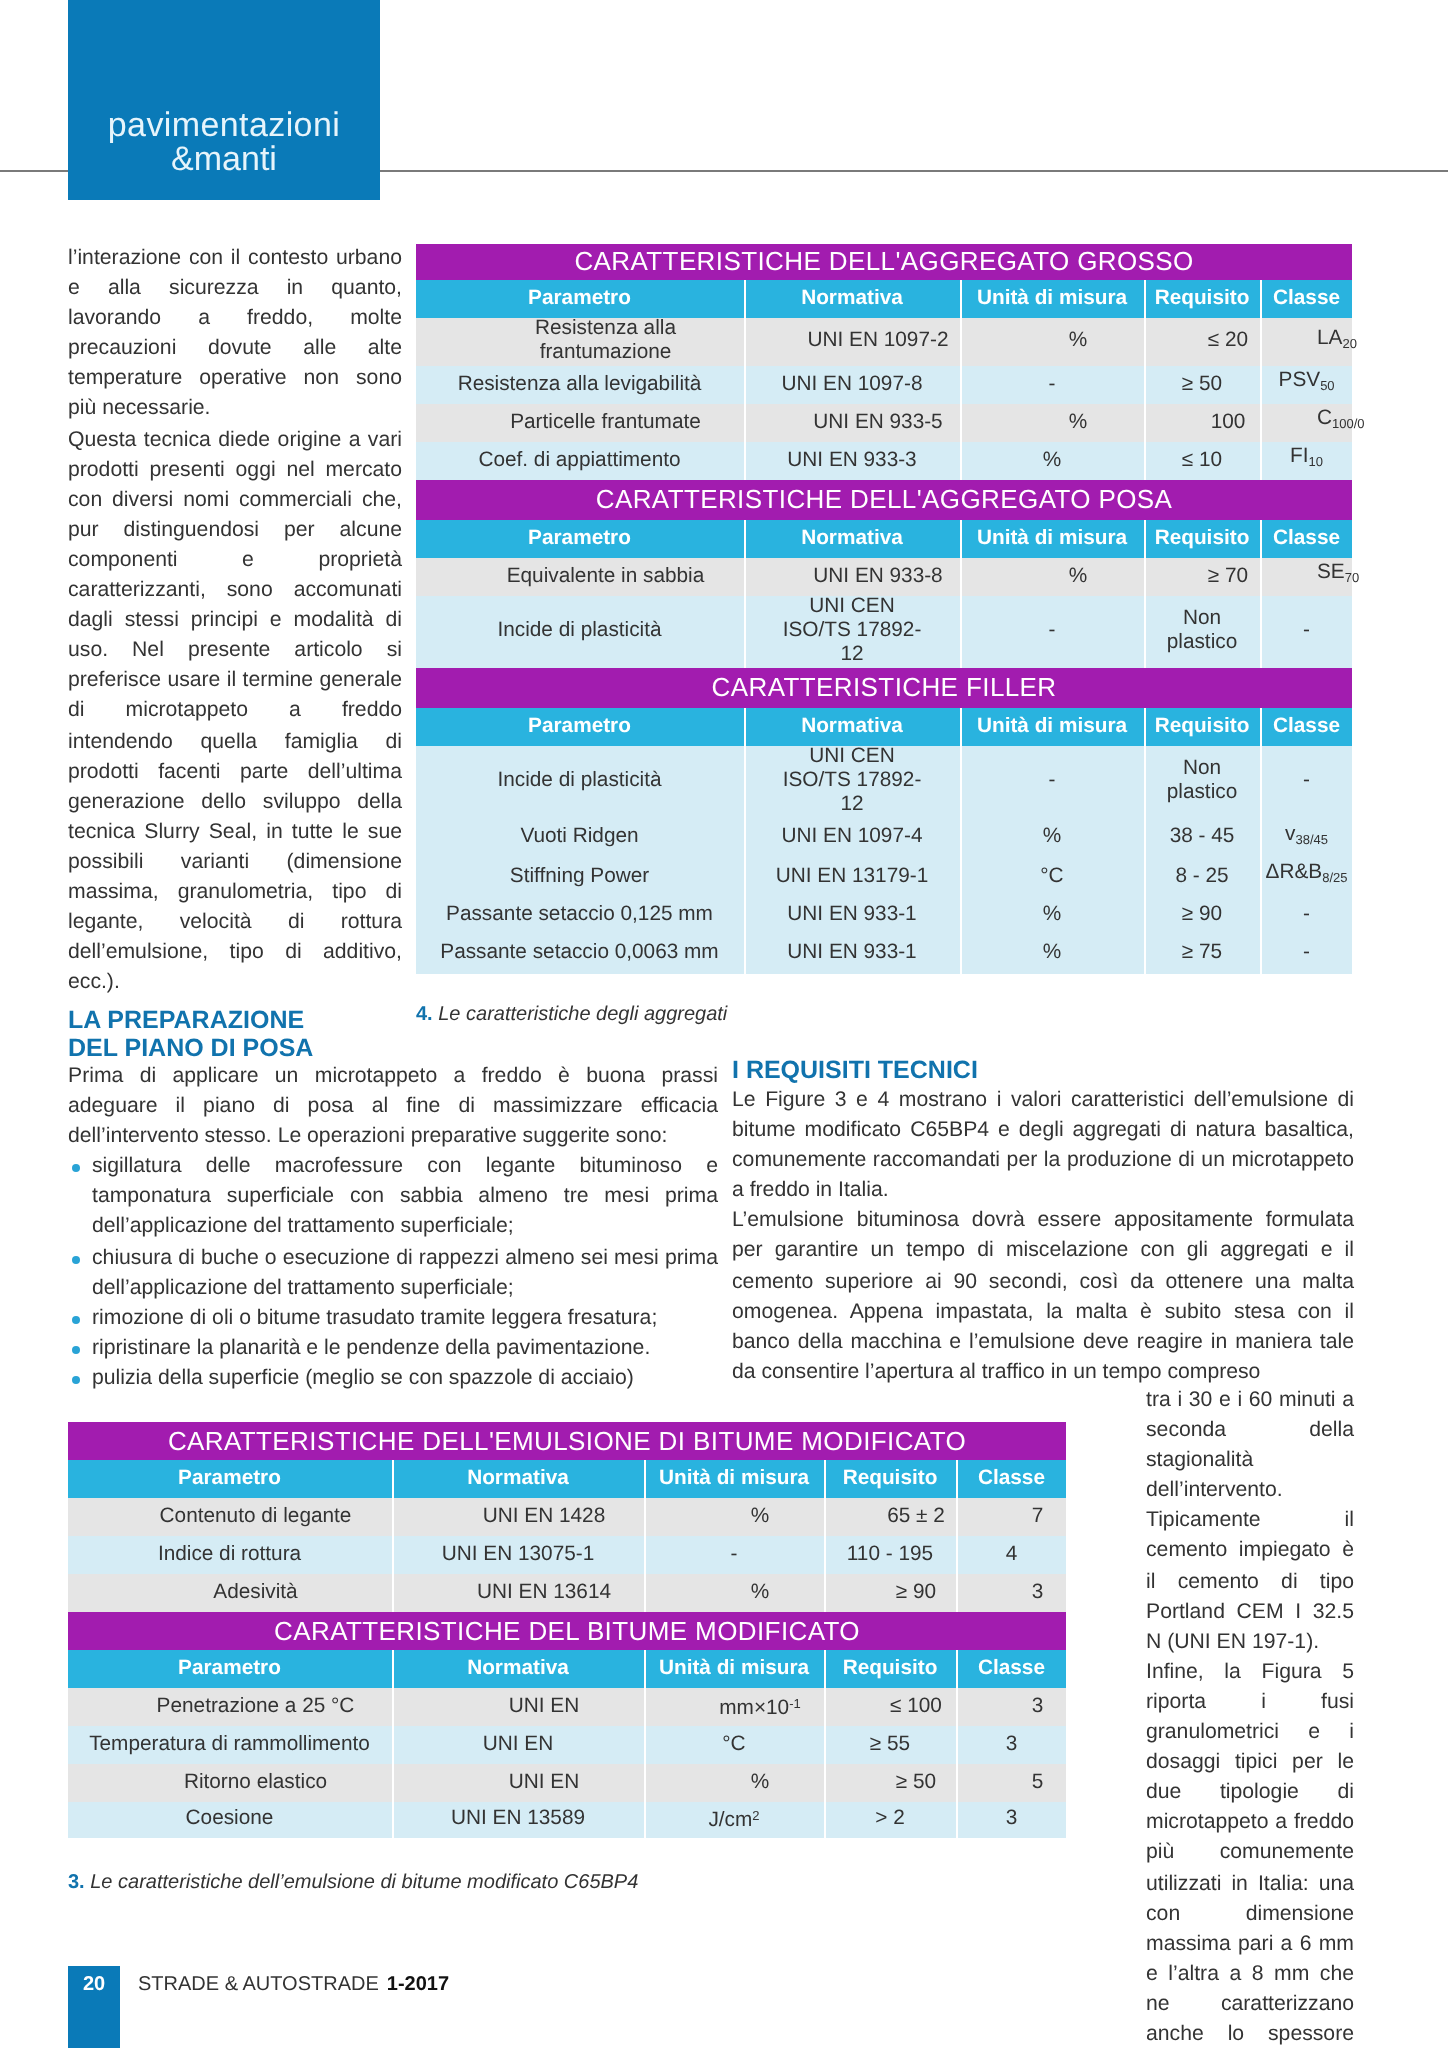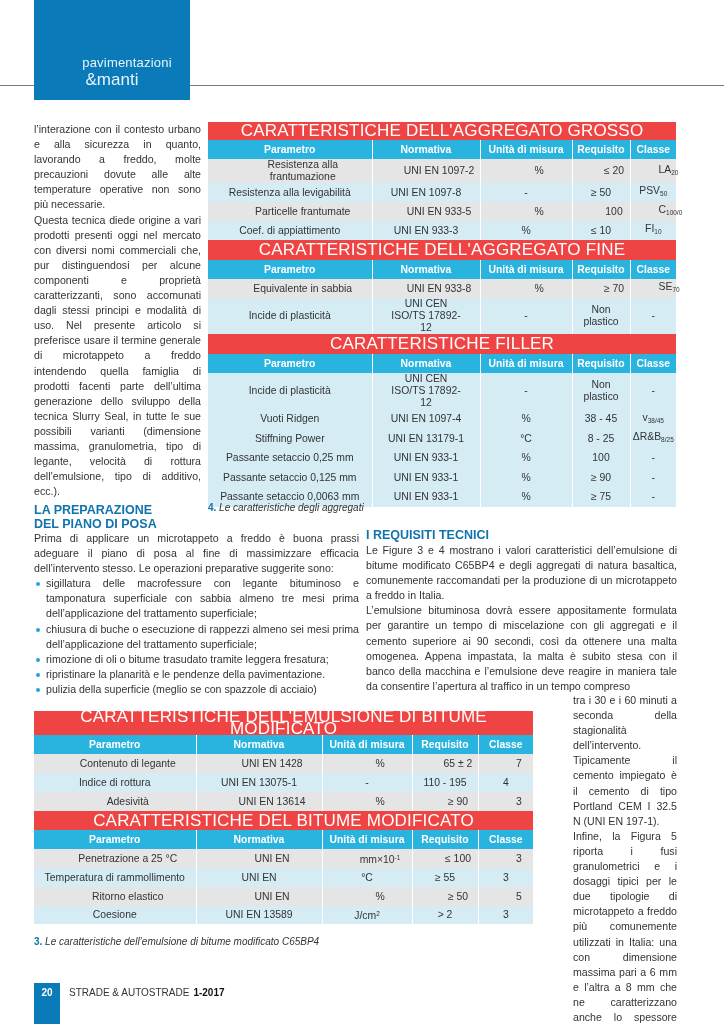--- a/index.html
+++ b/index.html
@@ -1,32 +1,32 @@
 <!DOCTYPE html>
 <html><head>
 <meta charset="utf-8">
 <style>
   * { box-sizing: border-box; margin: 0; padding: 0; }
   html, body { width: 724px; height: 1024px; background: #ffffff; overflow: hidden; }
   body { position: relative; font-family: "Liberation Sans", "DejaVu Sans", sans-serif; color: #2a2a2a; }
 
   .hline { position: absolute; left: 0; top: 85px; width: 724px; height: 1px; background: #7a7a7a; }
   .section-box { position: absolute; left: 34px; top: 0; width: 156px; height: 100px; background: #0a7ab8; color: #e6f4fb; text-align: center; }
-  .section-box .l1 { position: absolute; top: 54px; left: 15px; width: 100%; font-size: 13px; letter-spacing: 0.2px; line-height: 18px; }
+  .section-box .l1 { position: absolute; top: 54px; left: 0; width: 100%; font-size: 17px; letter-spacing: 0.2px; line-height: 18px; }
   .section-box .l2 { position: absolute; top: 71px; left: 0; width: 100%; font-size: 17px; line-height: 18px; }
 
   .col-text { position: absolute; font-size: 10.6px; line-height: 15.1px; color: #333; text-align: justify; }
   .col-text p { margin: 0; }
 
   .heading { position: absolute; font-weight: bold; color: #1173ad; font-size: 12.5px; line-height: 14px; }
 
   table.spec { position: absolute; border-collapse: collapse; font-size: 10.4px; color: #333; table-layout: fixed; }
   table.spec td { text-align: center; vertical-align: middle; padding: 0 2px; border-right: 1px solid #ffffff; line-height: 12px; }
   table.spec td:last-child { border-right: none; }
-  table.spec tr.title td { background: #ef4444; color: #ffffff; font-size: 17px; letter-spacing: 0.2px; border-right: none; }
+  table.spec tr.title td { background: #a21caf; color: #ffffff; font-size: 13px; letter-spacing: 0.2px; border-right: none; }
   table.spec tr.head td { background: #29b3df; color: #ffffff; font-weight: bold; font-size: 10.4px; }
   table.spec tr.odd td { background: #e5e5e5; padding-left: 28px; }
   table.spec tr.even td { background: #d5ecf5; }
   table.spec sub { font-size: 6.5px; vertical-align: -2px; }
   table.spec sup { font-size: 6.5px; vertical-align: 3px; }
 
   .caption { position: absolute; font-size: 10px; font-style: italic; color: #333; }
   .caption .num { color: #1173ad; font-weight: bold; font-style: normal; }
 
   ul.bullets { list-style: none; }
@@ -94,21 +94,21 @@
     </tr>
     <tr class="even" style="height:19px">
       <td>Coef. di appiattimento</td>
       <td>UNI EN 933-3</td>
       <td>%</td>
       <td>≤ 10</td>
       <td><span>FI</span><sub>10</sub></td>
     </tr>
 
     <tr class="title" style="height:20px">
-        <td colspan="5">CARATTERISTICHE DELL'AGGREGATO FINE</td>
+        <td colspan="5">CARATTERISTICHE DELL'AGGREGATO POSA</td>
       </tr>
     <tr class="head" style="height:19px">
       <td>Parametro</td>
       <td>Normativa</td>
       <td>Unità di misura</td>
       <td>Requisito</td>
       <td>Classe</td>
     </tr>
     <tr class="odd" style="height:19px">
       <td>Equivalente in sabbia</td>
@@ -148,27 +148,20 @@
       <td>%</td>
       <td>38 - 45</td>
       <td><span>v</span><sub>38/45</sub></td>
     </tr>
     <tr class="even" style="height:19px">
       <td>Stiffning Power</td>
       <td>UNI EN 13179-1</td>
       <td>°C</td>
       <td>8 - 25</td>
       <td><span>ΔR&amp;B</span><sub>8/25</sub></td>
-    </tr>
-    <tr class="even" style="height:20px">
-      <td>Passante setaccio 0,25 mm</td>
-      <td>UNI EN 933-1</td>
-      <td>%</td>
-      <td>100</td>
-      <td>-</td>
     </tr>
     <tr class="even" style="height:19px">
       <td>Passante setaccio 0,125 mm</td>
       <td>UNI EN 933-1</td>
       <td>%</td>
       <td>≥ 90</td>
       <td>-</td>
     </tr>
     <tr class="even" style="height:20px">
       <td>Passante setaccio 0,0063 mm</td>

